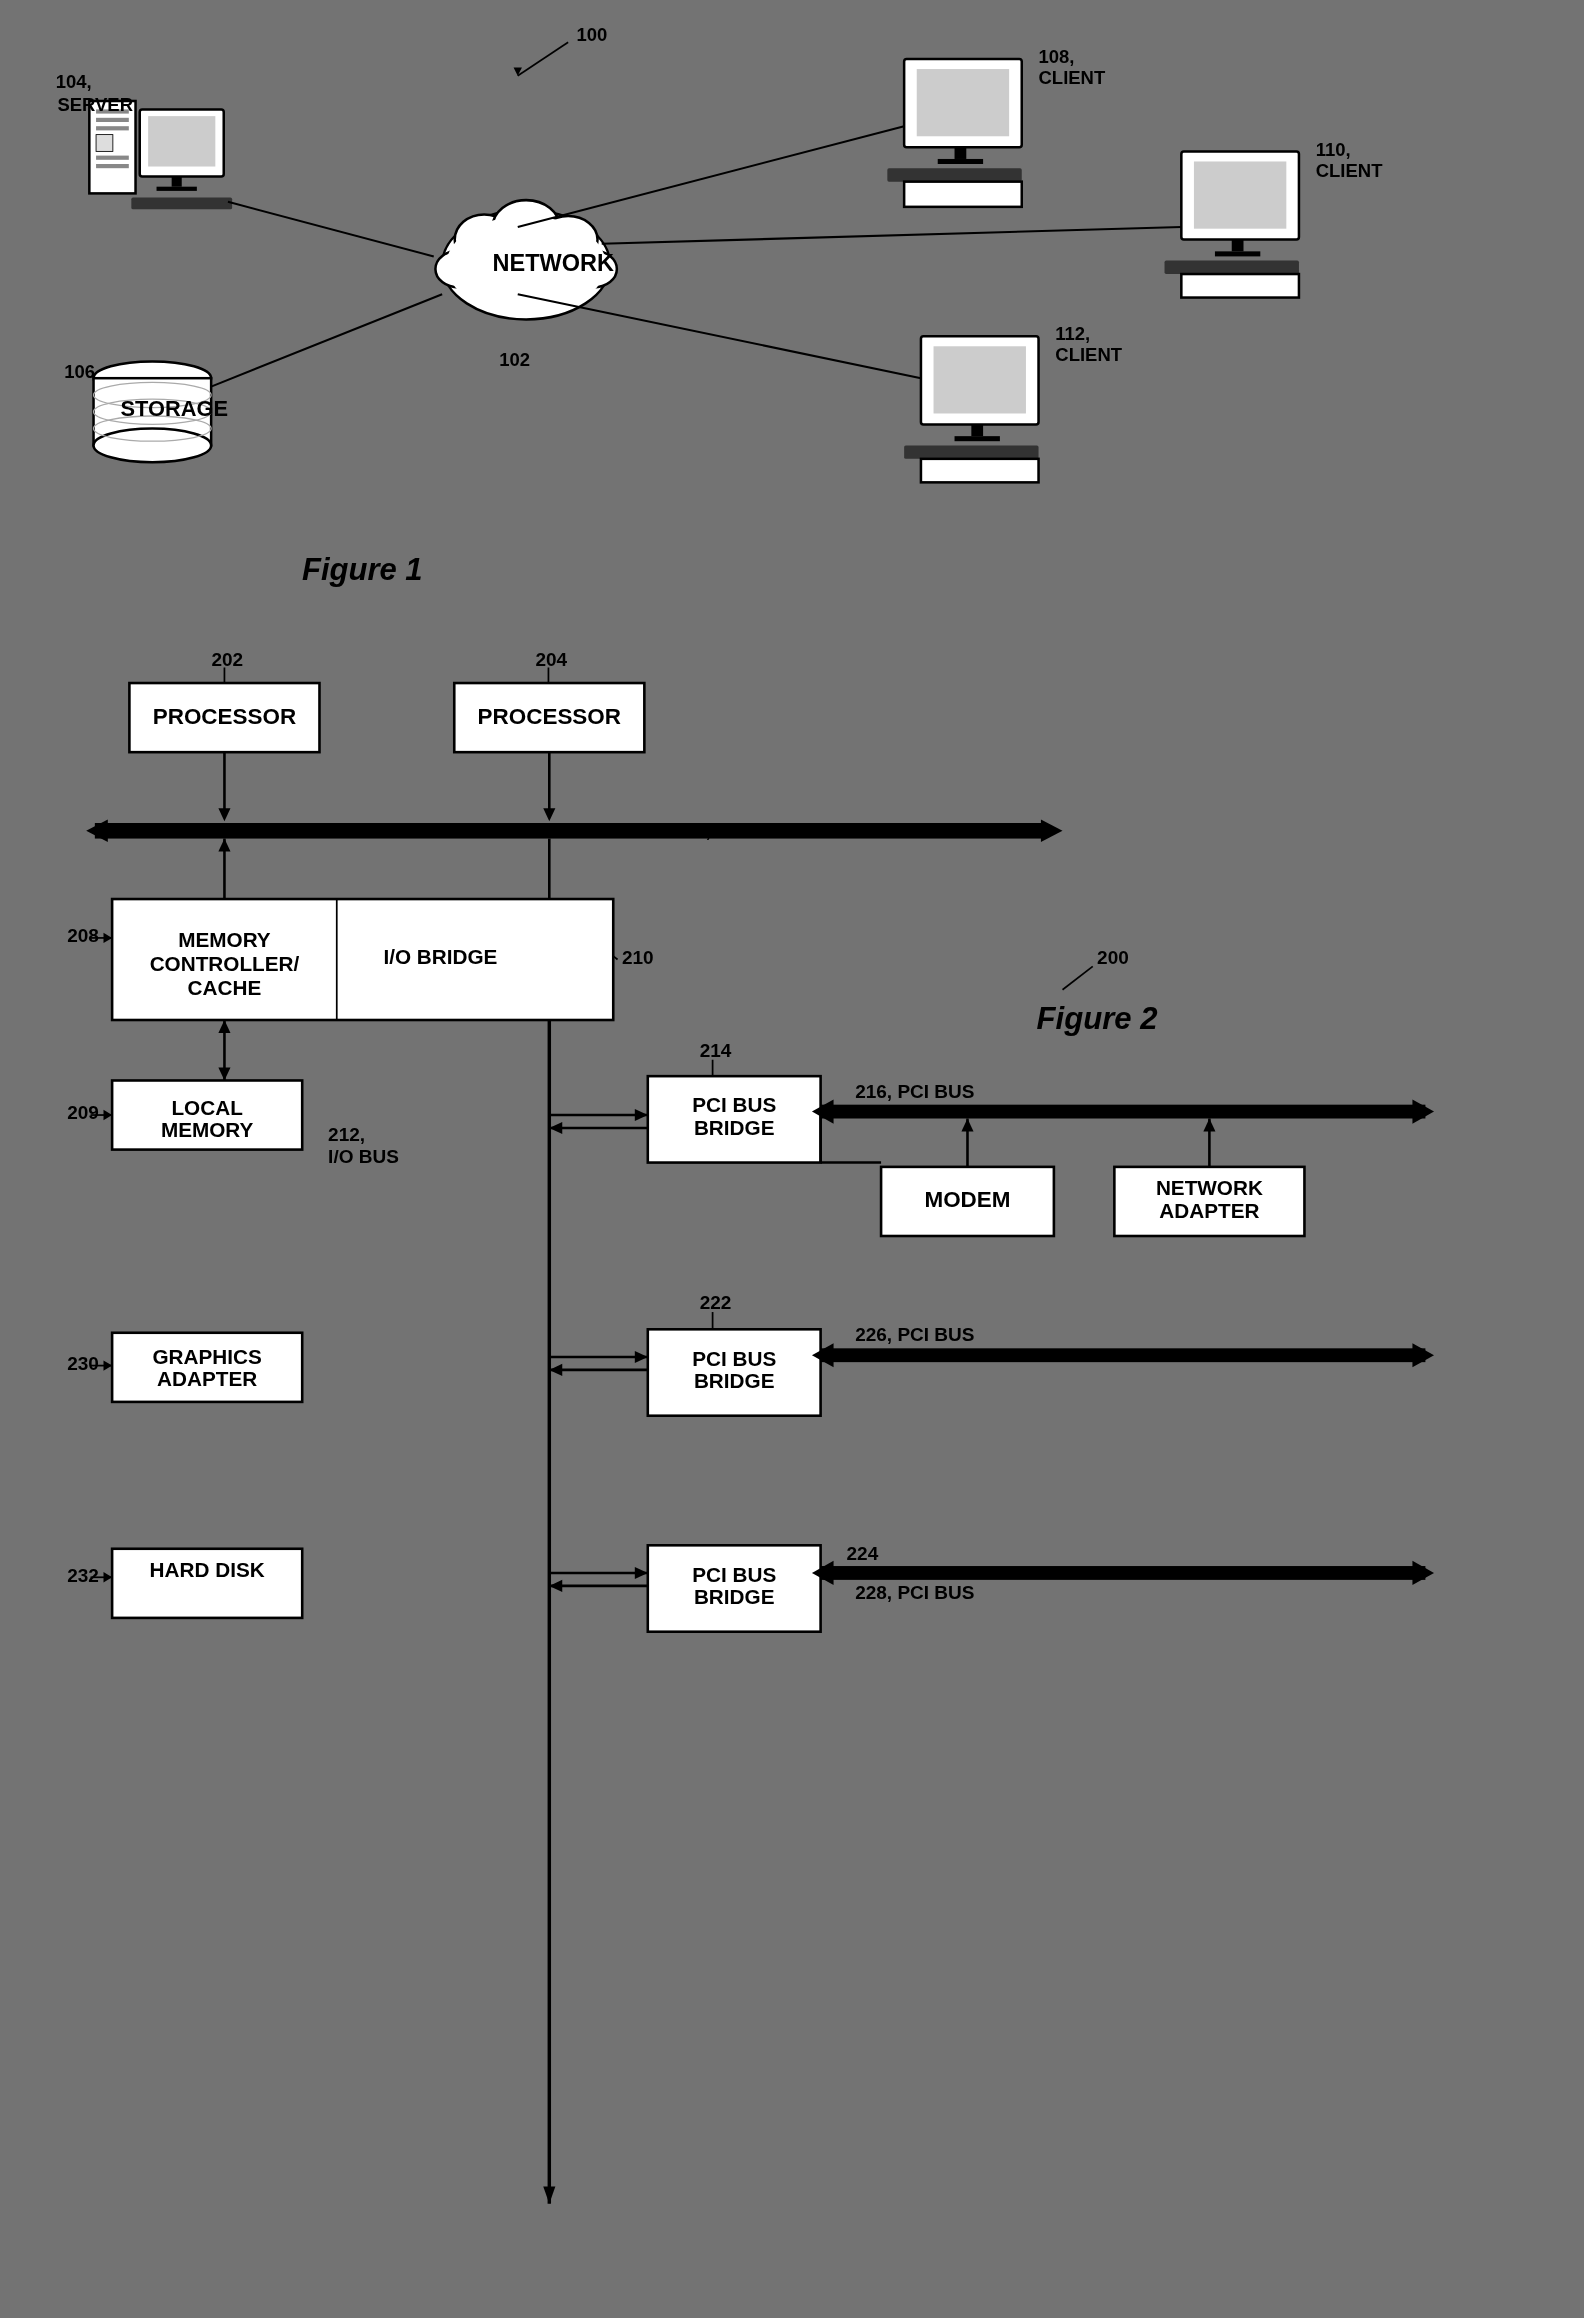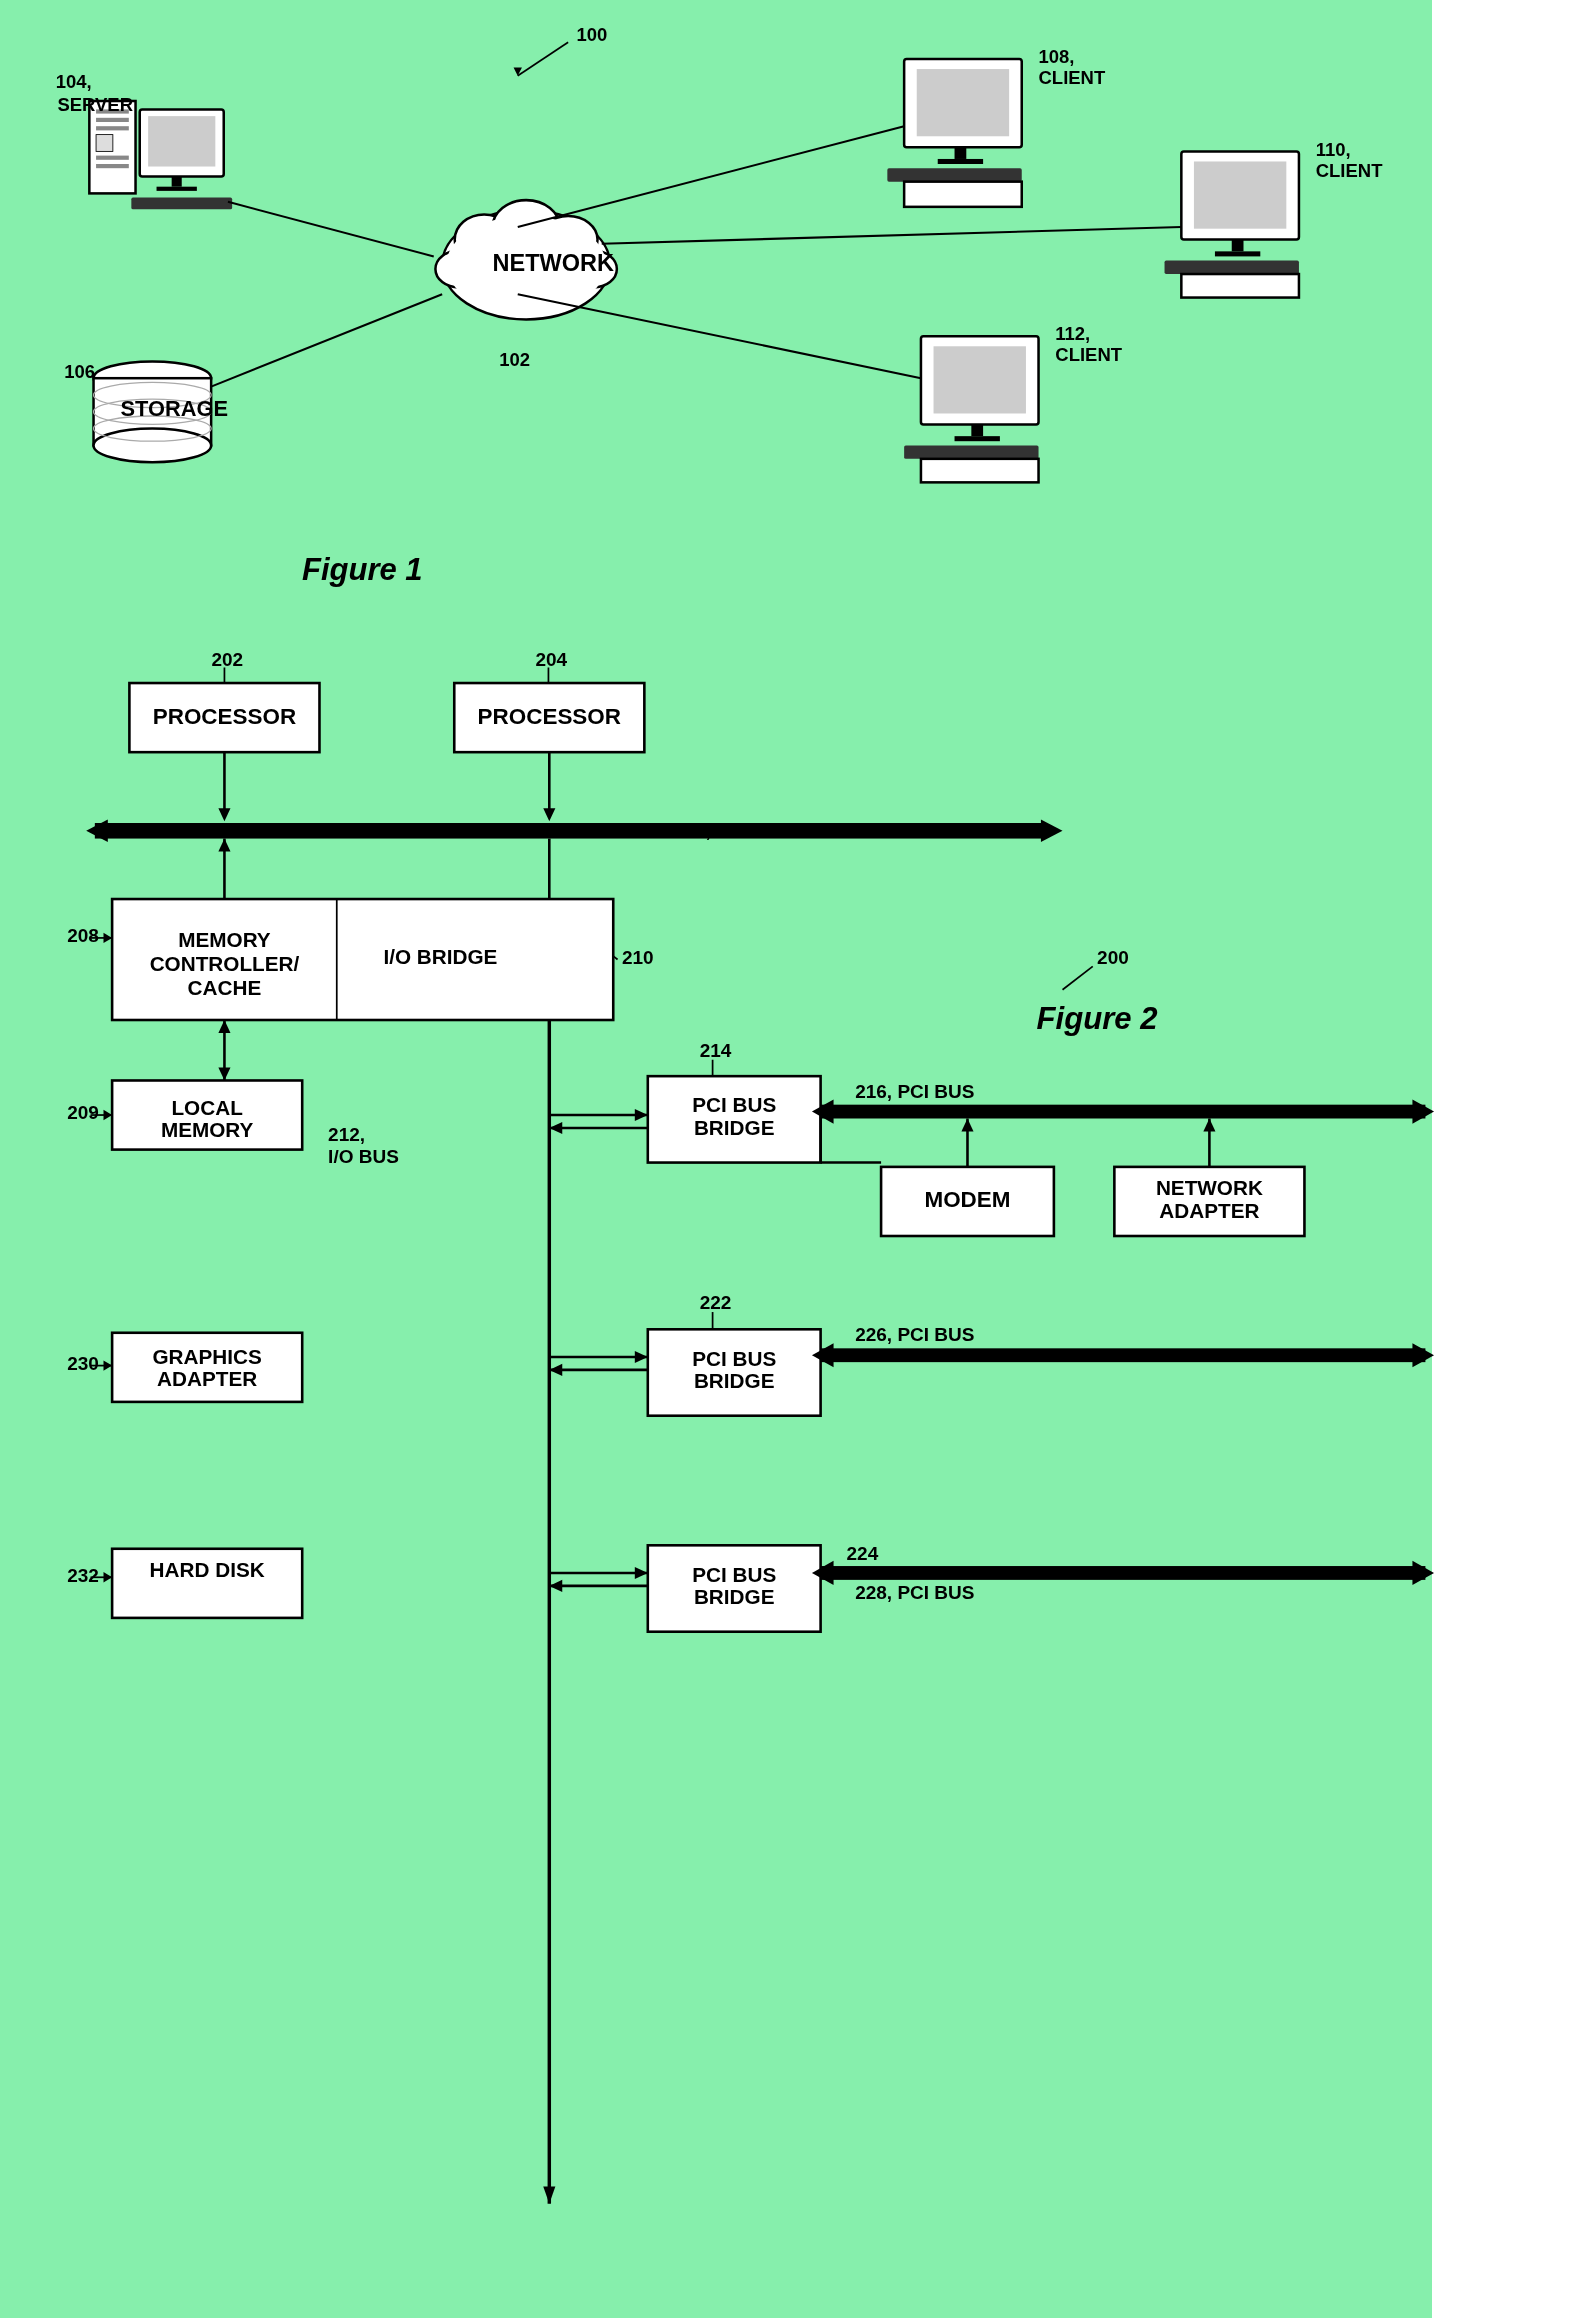--- a/index.html
+++ b/index.html
@@ -5,23 +5,23 @@
     * { margin: 0; padding: 0; box-sizing: border-box; }
     body {
       background: #fff;
       font-family: Arial, sans-serif;
       width: 1584px;
       min-height: 2319px;
       position: relative;
       overflow: hidden;
     }
     .page {
-      width: 1432px;
+      width: 1584px;
       min-height: 2319px;
-      background: #86efac;
+      background: #737373;
       position: relative;
     }
 
     
     .fig1-container {
       position: absolute;
       top: 17.3px;
       left: 0;
       width: 1584px;
       height: 588px;

